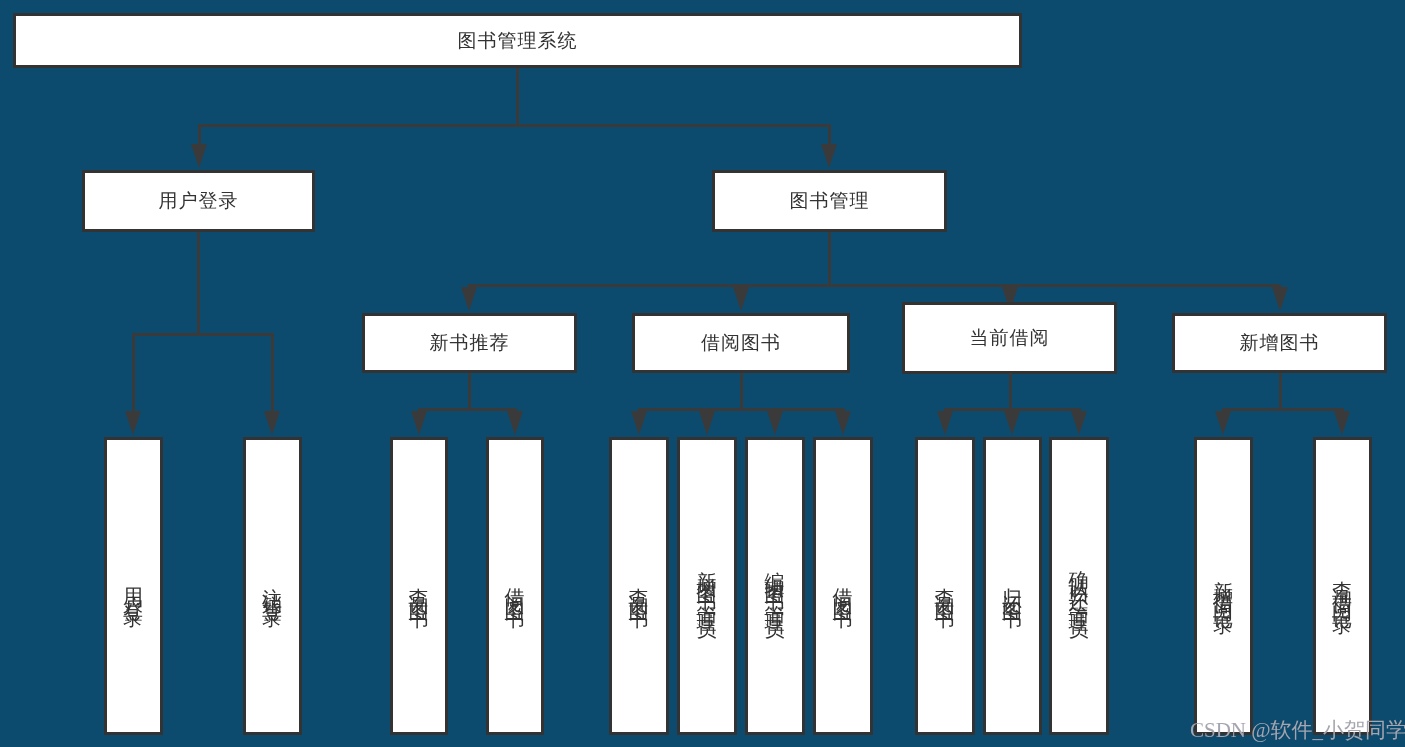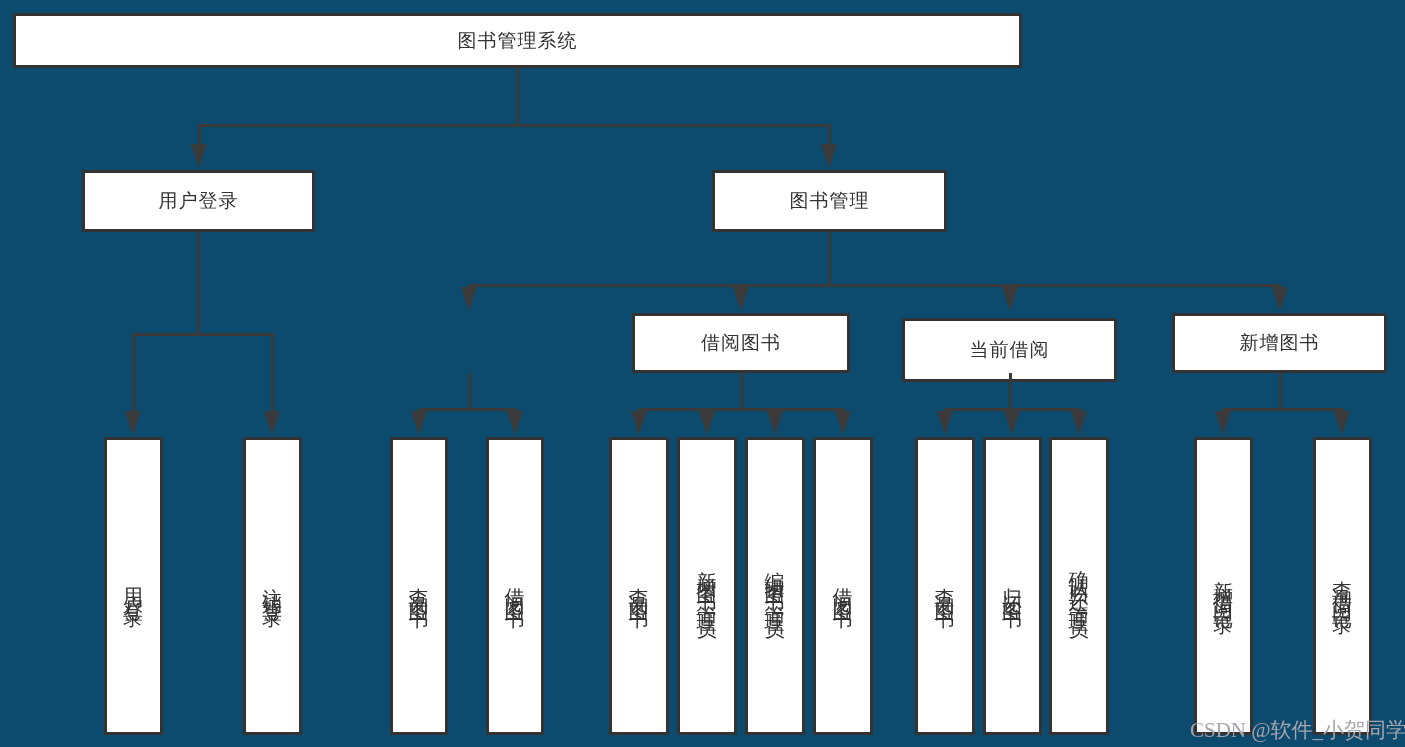--- a/index.html
+++ b/index.html
@@ -91,22 +91,23 @@
   <div class="vl" style="left:271px;top:333px;height:80px"></div>
   <div class="arrow" style="left:264px;top:411px"></div>
 
   <div class="vl" style="left:828px;top:232px;height:54px"></div>
   <div class="hl" style="left:468px;top:284px;width:813px"></div>
   <div class="arrow" style="left:461px;top:287px"></div>
   <div class="arrow" style="left:733px;top:287px"></div>
   <div class="arrow" style="left:1002px;top:287px"></div>
   <div class="arrow" style="left:1272px;top:287px"></div>
 
+  <div class="box h" style="left:362px;top:313px;width:215px;height:60px">新书推荐</div>
   <div class="box h" style="left:632px;top:313px;width:218px;height:60px">借阅图书</div>
-  <div class="box h" style="left:902px;top:318px;width:215px;height:64px">当前借阅</div>
+  <div class="box h" style="left:902px;top:302px;width:215px;height:72px">当前借阅</div>
   <div class="box h" style="left:1172px;top:313px;width:215px;height:60px">新增图书</div>
 
   <div class="vl" style="left:468px;top:373px;height:38px"></div>
   <div class="hl" style="left:418px;top:408px;width:99px"></div>
   <div class="arrow" style="left:411px;top:411px"></div>
   <div class="arrow" style="left:507px;top:411px"></div>
 
   <div class="vl" style="left:740px;top:373px;height:38px"></div>
   <div class="hl" style="left:638px;top:408px;width:207px"></div>
   <div class="arrow" style="left:631px;top:411px"></div>

